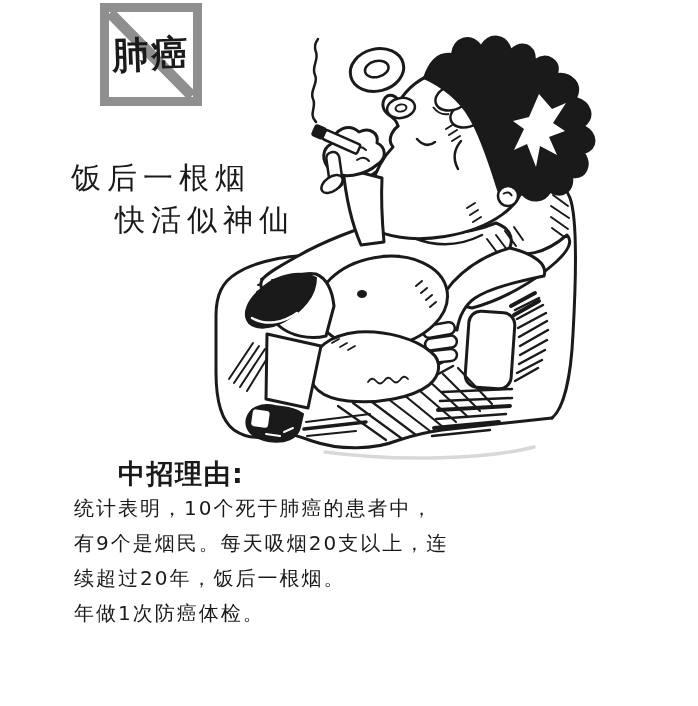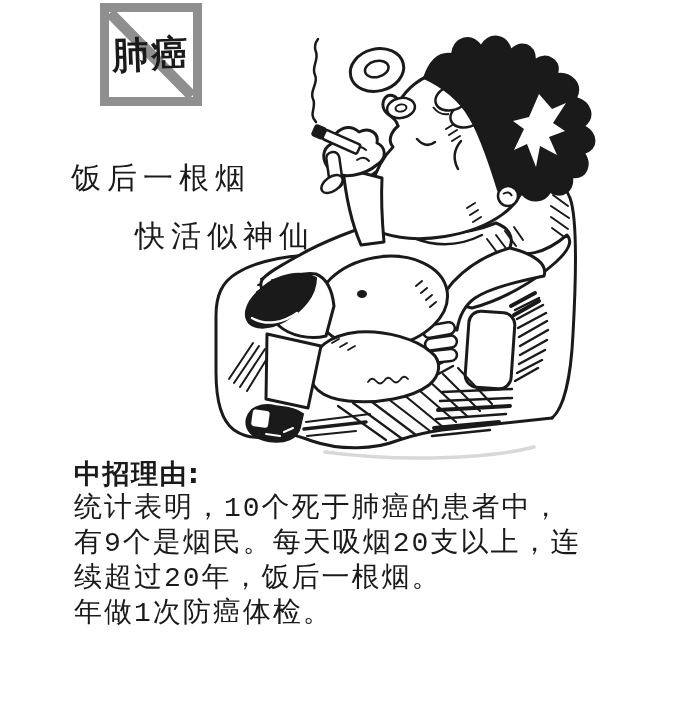--- a/index.html
+++ b/index.html
@@ -17,29 +17,29 @@
          border:9px solid var(--stamp-gray);box-sizing:border-box;}
   .stamp svg{position:absolute;left:0;top:0;width:100%;height:100%;}
   .stamp line{stroke:var(--stamp-gray);stroke-width:11;}
   .stamp-label{position:absolute;left:0;top:0;right:0;bottom:0;display:flex;
          align-items:center;justify-content:center;font-size:37px;font-weight:bold;
          letter-spacing:2px;color:var(--ink);transform:rotate(-2deg);white-space:nowrap;}
 
   
   .slogan{position:absolute;font-size:30px;letter-spacing:6px;white-space:nowrap;color:var(--ink);}
   .slogan-1{left:71px;top:158px;}
-  .slogan-2{left:115px;top:216px;margin-left:20px;}
+  .slogan-2{left:115px;top:200px;}
 
   
   .cartoon{position:absolute;left:120px;top:10px;width:570px;height:450px;color:var(--ink);}
 
   
   .info{position:absolute;left:74px;top:456px;width:616px;}
-  .info .heading{font-size:27px;font-weight:bold;letter-spacing:1.5px;line-height:35px;white-space:nowrap;}
-  .info .bodyline{font-size:28px;letter-spacing:2px;line-height:35px;white-space:nowrap;font-family:Liberation Mono, monospace;}
+  .info .heading{font-size:27px;font-weight:bold;letter-spacing:1.5px;line-height:35px;white-space:nowrap;margin-left:44px;}
+  .info .bodyline{font-size:20px;letter-spacing:2px;line-height:35px;white-space:nowrap;}
 </style>
 </head>
 <body>
 
 <div class="poster">
 
   <div class="stamp">
     <svg viewBox="0 0 84 85" preserveAspectRatio="none">
       <line x1="1" y1="1" x2="83" y2="84"></line>
     </svg>

